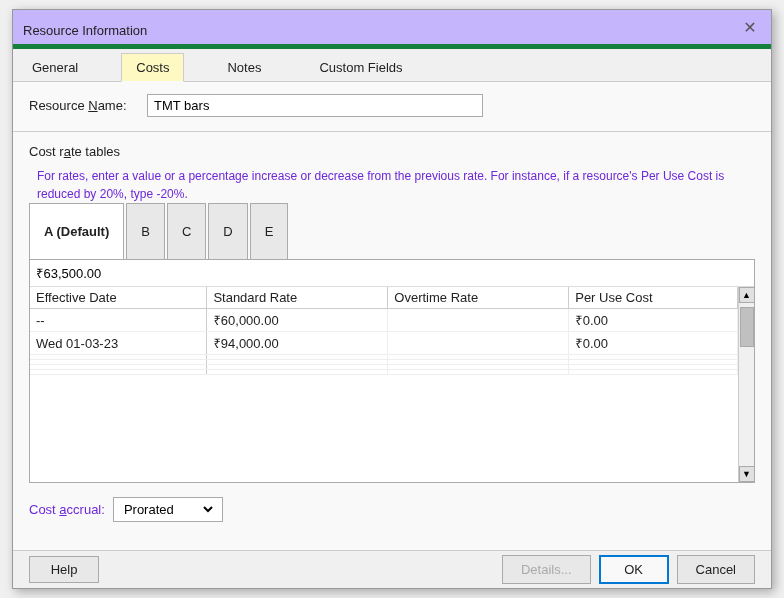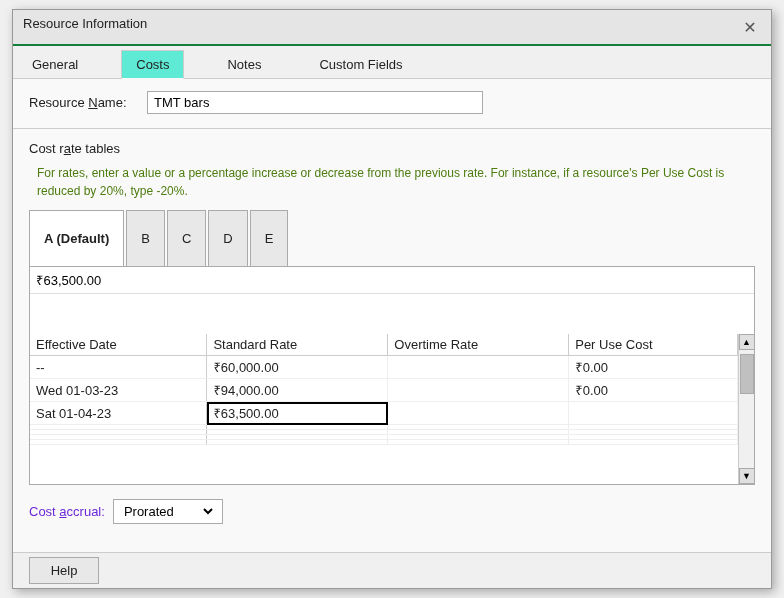--- a/index.html
+++ b/index.html
@@ -15,26 +15,26 @@
     .dialog {
       background: #f9f9f9;
       border: 1px solid #999;
       box-shadow: 3px 3px 10px rgba(0,0,0,0.3);
       width: 760px;
       min-height: 580px;
       display: flex;
       flex-direction: column;
     }
     .title-bar {
-      background: #e5e5e5;
-      border-bottom: 2px solid #15803d;
+      background: #c4b5fd;
+      border-bottom: 5px solid #15803d;
       padding: 6px 10px;
       display: flex;
       justify-content: space-between;
-      align-items: flex-start;
+      align-items: flex-end;
       user-select: none;
     }
     .title-text {
       font-size: 13px;
       font-weight: 500;
       color: #222;
     }
     .close-btn {
       width: 22px;
       height: 22px;
@@ -58,21 +58,21 @@
       padding: 6px 14px;
       cursor: pointer;
       border: 1px solid transparent;
       border-bottom: none;
       margin-top: 4px;
       font-size: 13px;
       background: #f0f0f0;
       color: #222;
     }
     .tab.active {
-      background: #5eead4;
+      background: #fef9c3;
       border-color: #ccc;
       border-bottom: 1px solid #f9f9f9;
       margin-bottom: -1px;
       z-index: 1;
     }
     .content {
       padding: 12px 16px;
       flex: 1;
       display: flex;
       flex-direction: column;
@@ -98,23 +98,22 @@
       background: white;
     }
     .cost-rate-tables-label {
       font-size: 13px;
       color: #222;
       margin-bottom: 8px;
     }
     .cost-rate-tables-label u { text-decoration: underline; }
     .info-text {
       font-size: 12px;
-      color: #4d7c0f;
+      color: #6d28d9;
       background: #f9f9f9;
-      margin-bottom: 10px;
       line-height: 1.5;
       padding: 0 8px;
     }
     .rate-tabs {
       display: flex;
       gap: 2px;
       margin-bottom: 0;
     }
     .rate-tab {
       padding: 20px 14px;
@@ -146,21 +145,20 @@
     }
     .current-rate-cell {
       padding: 2px 6px;
       font-size: 13px;
       font-weight: normal;
     }
     .table-wrapper {
       display: flex;
       flex: 1;
       overflow: hidden;
-      margin-top: 40px;
     }
     .table-inner {
       flex: 1;
       overflow: hidden;
     }
     .data-table {
       width: 100%;
       border-collapse: collapse;
       font-size: 13px;
     }
@@ -344,26 +342,20 @@
                 <td>--</td>
                 <td>₹60,000.00</td>
                 <td></td>
                 <td>₹0.00</td>
               </tr>
               <tr>
                 <td>Wed 01-03-23</td>
                 <td>₹94,000.00</td>
                 <td></td>
                 <td>₹0.00</td>
-              </tr>
-              <tr>
-                <td>Sat 01-04-23</td>
-                <td class="highlighted-cell">₹63,500.00</td>
-                <td></td>
-                <td></td>
               </tr>
               <tr>
                 <td></td>
                 <td></td>
                 <td></td>
                 <td></td>
               </tr>
               <tr>
                 <td></td>
                 <td></td>
@@ -407,14 +399,19 @@
           <option selected="">Prorated</option>
         </select>
       </div>
     </div>
   </div>
 
   <div class="dialog-footer">
     <div class="footer-left">
       <button class="btn">Help</button>
     </div>
+    <div class="footer-right">
+      <button class="btn btn-disabled" disabled="">Details...</button>
+      <button class="btn btn-ok">OK</button>
+      <button class="btn">Cancel</button>
+    </div>
   </div>
 </div>
 
 </body></html>

